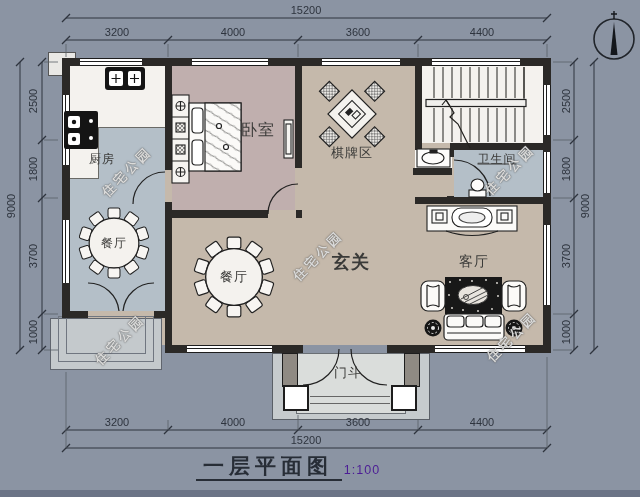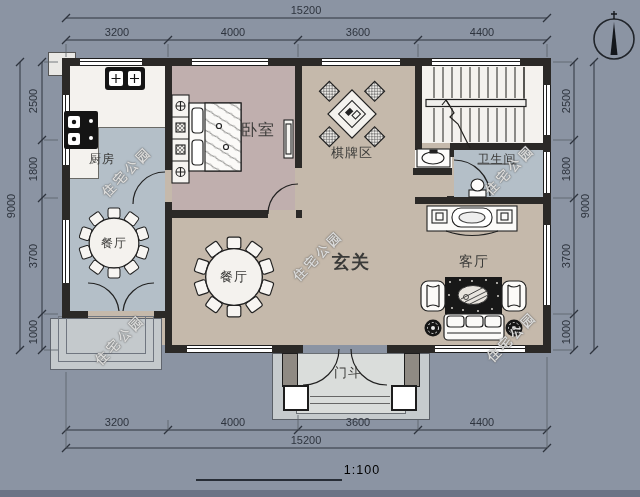--- a/index.html
+++ b/index.html
@@ -10,21 +10,21 @@
   .wall{position:absolute;background:#2b2927;}
   .win-h{position:absolute;height:8px;background:linear-gradient(#fff 38%,#1d1d1d 38%,#1d1d1d 55%,#fff 55%);border-top:1.4px solid #1d1d1d;border-bottom:1.4px solid #1d1d1d;box-sizing:border-box;}
   .win-v{position:absolute;width:8px;background:linear-gradient(90deg,#fff 38%,#1d1d1d 38%,#1d1d1d 55%,#fff 55%);border-left:1.4px solid #1d1d1d;border-right:1.4px solid #1d1d1d;box-sizing:border-box;}
   .lbl{position:absolute;transform:translate(-50%,-50%);color:#3a3a38;font-weight:500;letter-spacing:1px;white-space:nowrap;}
   .dim{position:absolute;transform:translate(-50%,-50%);color:#2e343e;font-size:11px;white-space:nowrap;}
   .dim-v{position:absolute;transform:translate(-50%,-50%) rotate(-90deg);color:#2e343e;font-size:11px;white-space:nowrap;}
   .wm{position:absolute;transform:translate(-50%,-50%) rotate(-45deg);color:rgba(248,248,246,.82);
       font-size:13px;font-weight:bold;letter-spacing:3px;white-space:nowrap;
       text-shadow:0 0 1px rgba(70,70,70,.9),0 0 2px rgba(70,70,70,.6);}
   .title{position:absolute;transform:translate(-50%,-50%);color:#272d36;font-size:21px;font-weight:600;letter-spacing:5px;white-space:nowrap;}
-  .scale{position:absolute;transform:translate(-50%,-50%);color:#000000;font-size:12.5px;letter-spacing:1px;}
+  .scale{position:absolute;transform:translate(-50%,-50%);color:#4c1d95;font-size:12.5px;letter-spacing:1px;}
   svg{position:absolute;left:0;top:0;pointer-events:none;}
 </style>
 </head>
 <body>
 
 <div id="canvas">
 
   <div class="floor" style="left:70px;top:66px;width:473px;height:279px;background:#c5b9ab;"></div>
   <div class="floor" style="left:50px;top:318px;width:110px;height:50px;background:#c4c9cc;border:1px solid #60656e;"></div>
   <div class="floor" style="left:58px;top:316px;width:94px;height:44px;border:1px solid #707680;"></div>
@@ -307,17 +307,18 @@
   <div class="lbl" style="left:351px;top:262px;font-size:18px;font-weight:bold;">玄关</div>
   <div class="lbl" style="left:474px;top:262px;font-size:14px;">客厅</div>
   <div class="lbl" style="left:348px;top:373px;font-size:13px;">门斗</div>
 
   <div class="wm" style="left:127px;top:172px;">住宅公园</div>
   <div class="wm" style="left:318px;top:256px;">住宅公园</div>
   <div class="wm" style="left:510px;top:170px;">住宅公园</div>
   <div class="wm" style="left:512px;top:337px;">住宅公园</div>
   <div class="wm" style="left:120px;top:340px;">住宅公园</div>
 
+  <div class="title" style="left:268px;top:466px;">一层平面图</div>
   <div class="abs" style="left:196px;top:479px;width:146px;height:2px;background:#272d36;"></div>
   <div class="scale" style="left:362px;top:470px;">1:100</div>
 
   <div class="abs" style="left:0px;top:490px;width:640px;height:7px;background:#6b7486;"></div>
 </div>
 
 </body></html>

